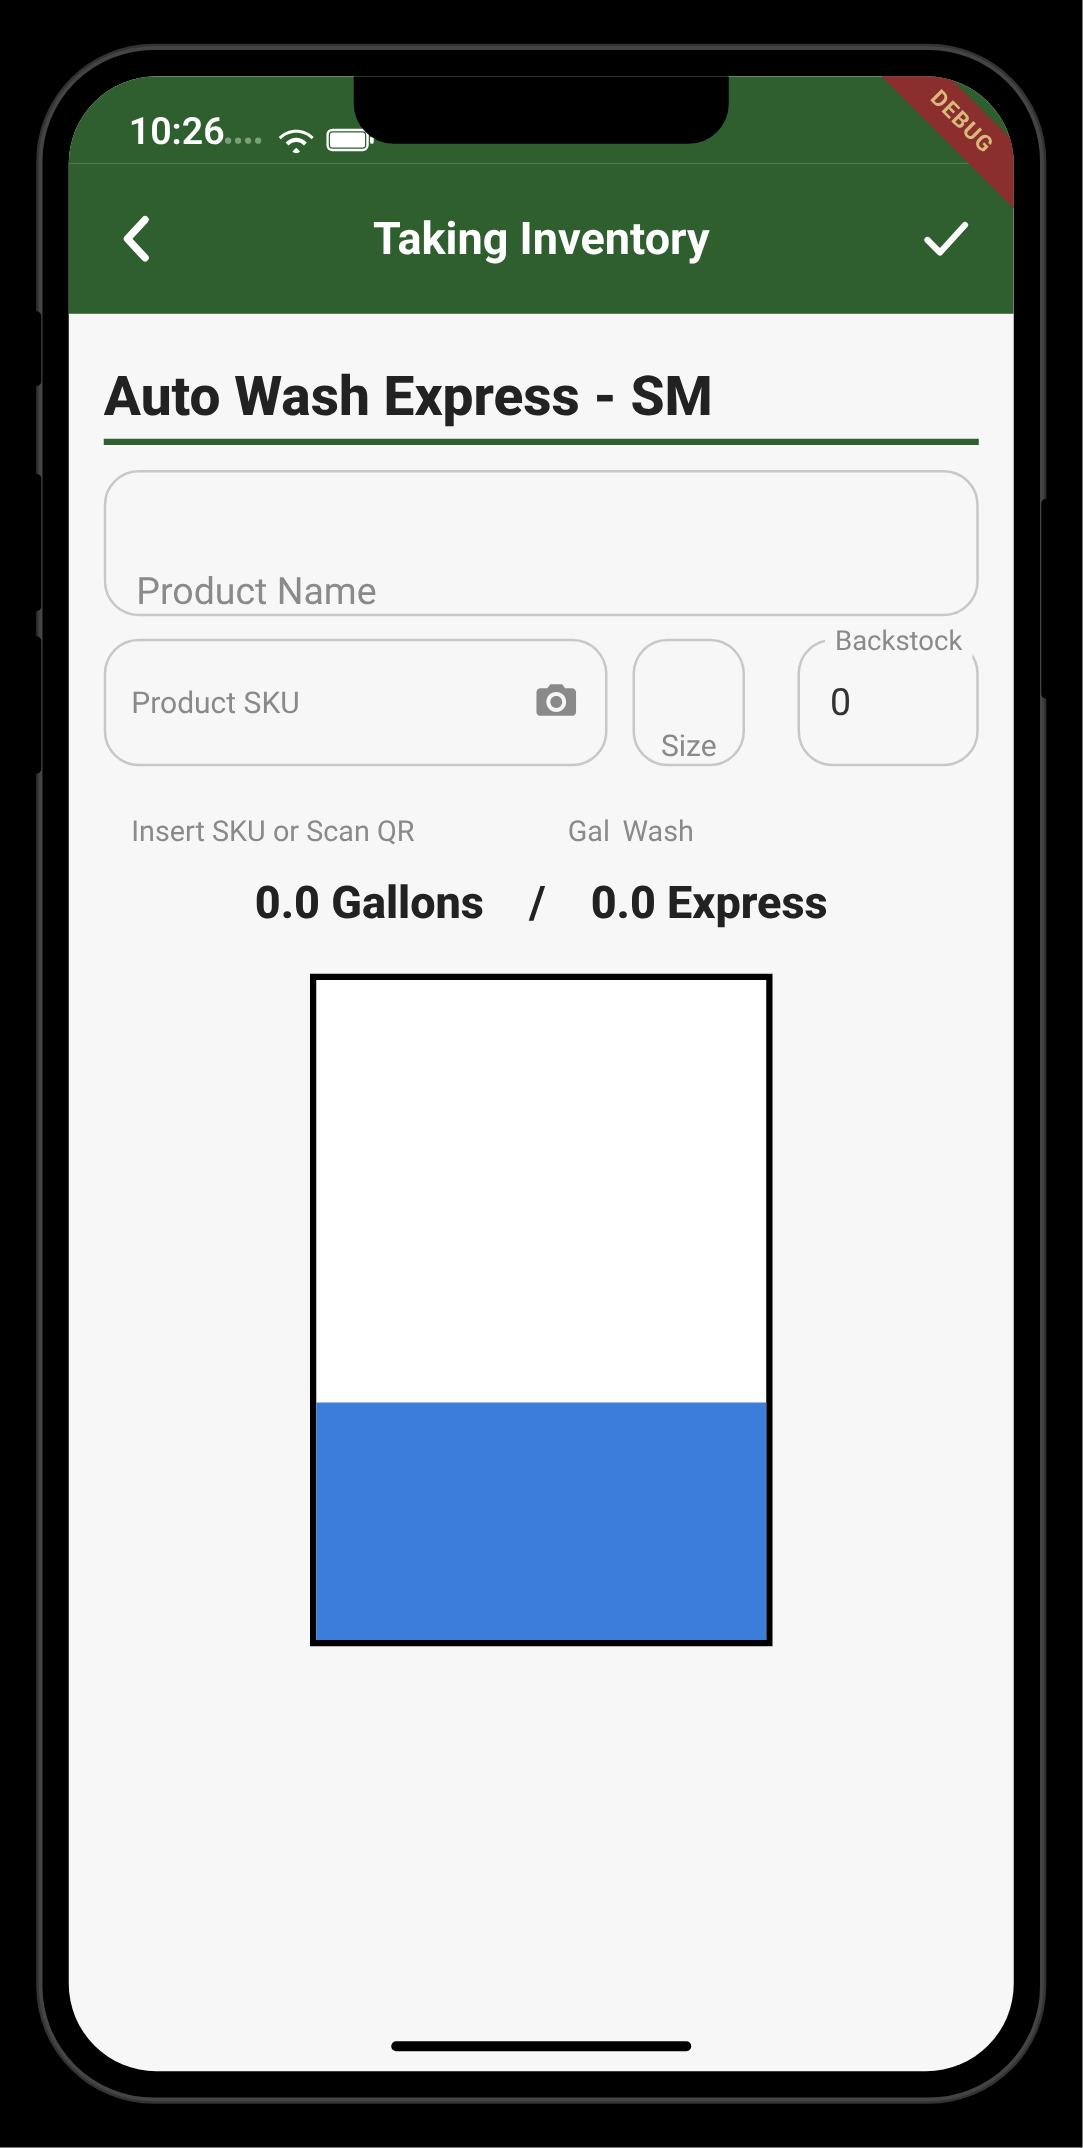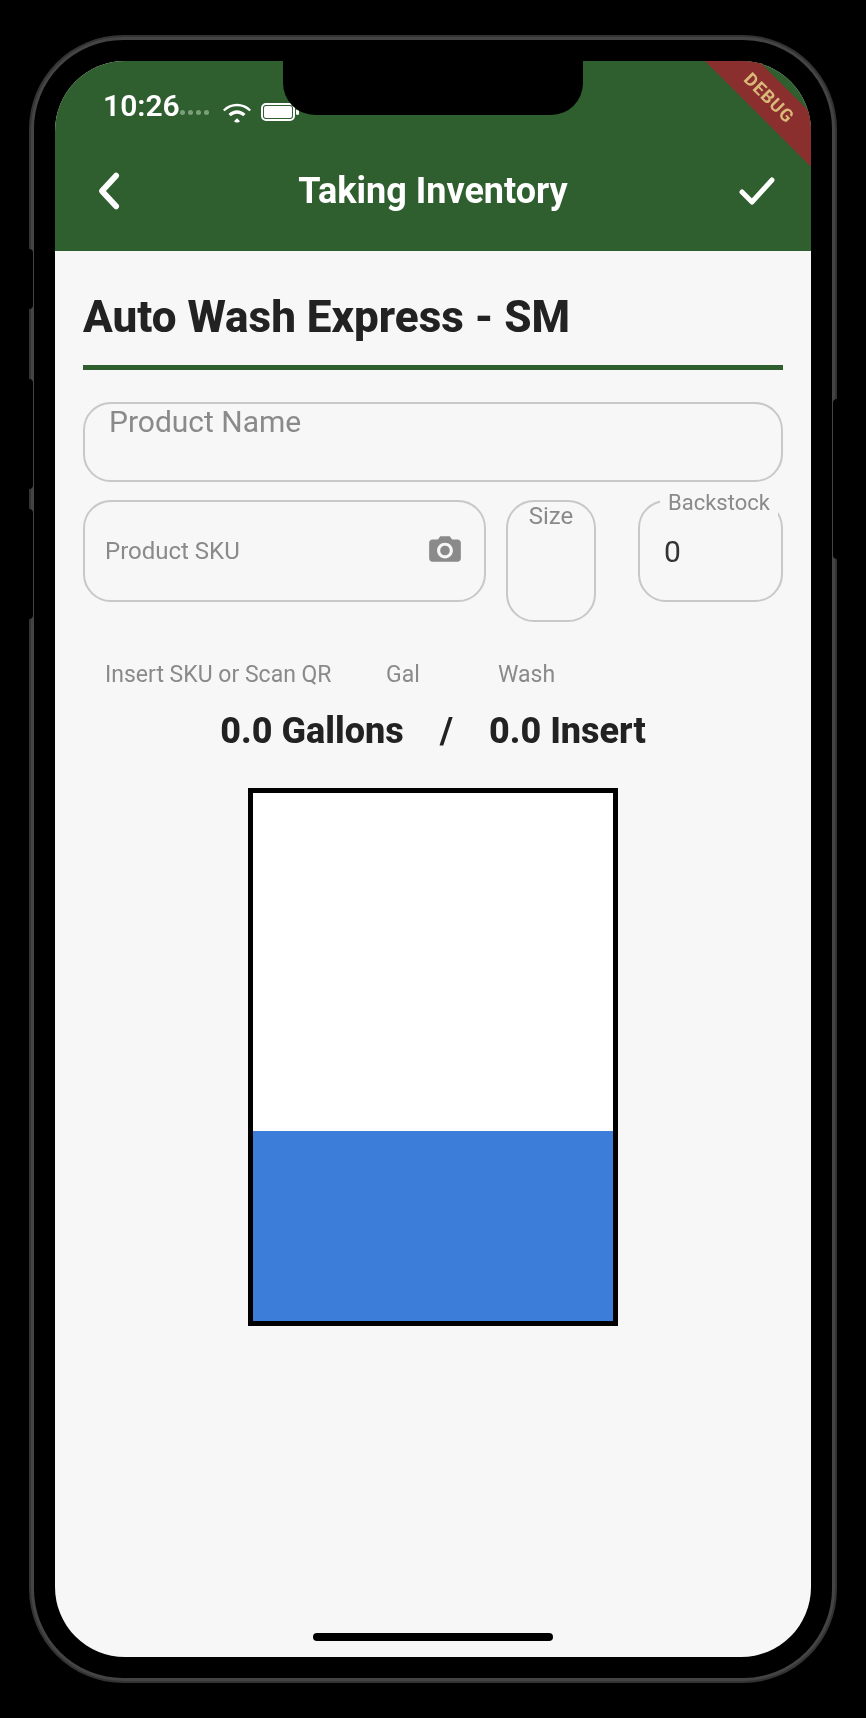--- a/index.html
+++ b/index.html
@@ -107,35 +107,35 @@
     }
     .app-bar-btn { color: #fff; width: 48px; height: 48px; display: flex; align-items: center; justify-content: center; cursor: pointer; }
     
     
     .content { padding: 40px 28px 0 28px; }
     
     .location-title {
       font-size: 44px;
       font-weight: 800;
       color: #222;
-      padding-bottom: 22px;
+      padding-bottom: 8px;
       border-bottom: 5px solid #2f5f2f;
-      margin-bottom: 32px;
+      margin-bottom: 20px;
     }
     
     .input-outline {
       border: 2px solid #c8c8c8;
       border-radius: 28px;
       background: transparent;
       position: relative;
     }
     .input-full {
-      height: 80px;
-      display: flex;
-      align-items: flex-start;
+      height: 117px;
+      display: flex;
+      align-items: flex-end;
       padding: 0 24px;
       margin-bottom: 18px;
     }
     .input-full input {
       border: none;
       background: transparent;
       font-size: 30px;
       color: #333;
       width: 100%;
       outline: none;
@@ -158,23 +158,23 @@
       color: #333;
       flex: 1;
       outline: none;
       min-width: 0;
     }
     .input-sku input::placeholder { color: #8a8a8a; }
     .camera-icon { color: #8a8a8a; flex-shrink: 0; }
     
     .input-size {
       width: 90px;
-      height: 122px;
-      display: flex;
-      align-items: flex-start;
+      height: 102px;
+      display: flex;
+      align-items: flex-end;
       justify-content: center;
     }
     .input-size input {
       border: none;
       background: transparent;
       font-size: 24px;
       color: #333;
       width: 100%;
       text-align: center;
       outline: none;
@@ -208,21 +208,21 @@
       outline: none;
     }
     
     .helper-row {
       display: flex;
       margin-top: 39px;
       font-size: 23px;
       color: #8a8a8a;
     }
     .helper-sku { flex: 0 0 295px; padding-left: 22px; }
-    .helper-size { width: 110px; padding-left: 8px; }
+    .helper-size { width: 110px; padding-left: 8px; text-align: right; }
     .helper-back { flex: 1; padding-left: 10px; }
     
     .readout {
       display: flex;
       align-items: baseline;
       justify-content: center;
       gap: 36px;
       font-size: 36px;
       font-weight: 800;
       color: #222;
@@ -338,21 +338,21 @@
 
       <div class="helper-row">
         <div class="helper-sku">Insert SKU or Scan QR</div>
         <div class="helper-size">Gal</div>
         <div class="helper-back">Wash</div>
       </div>
 
       <div class="readout">
         <span>0.0 Gallons</span>
         <span class="slash">/</span>
-        <span>0.0 Insert</span>
+        <span>0.0 Express</span>
       </div>
 
       <div class="tank-wrap">
         <div class="tank">
           <div class="tank-fill" style="height: 36%;"></div>
         </div>
       </div>
     </div>
 
     <div class="home-indicator"></div>

